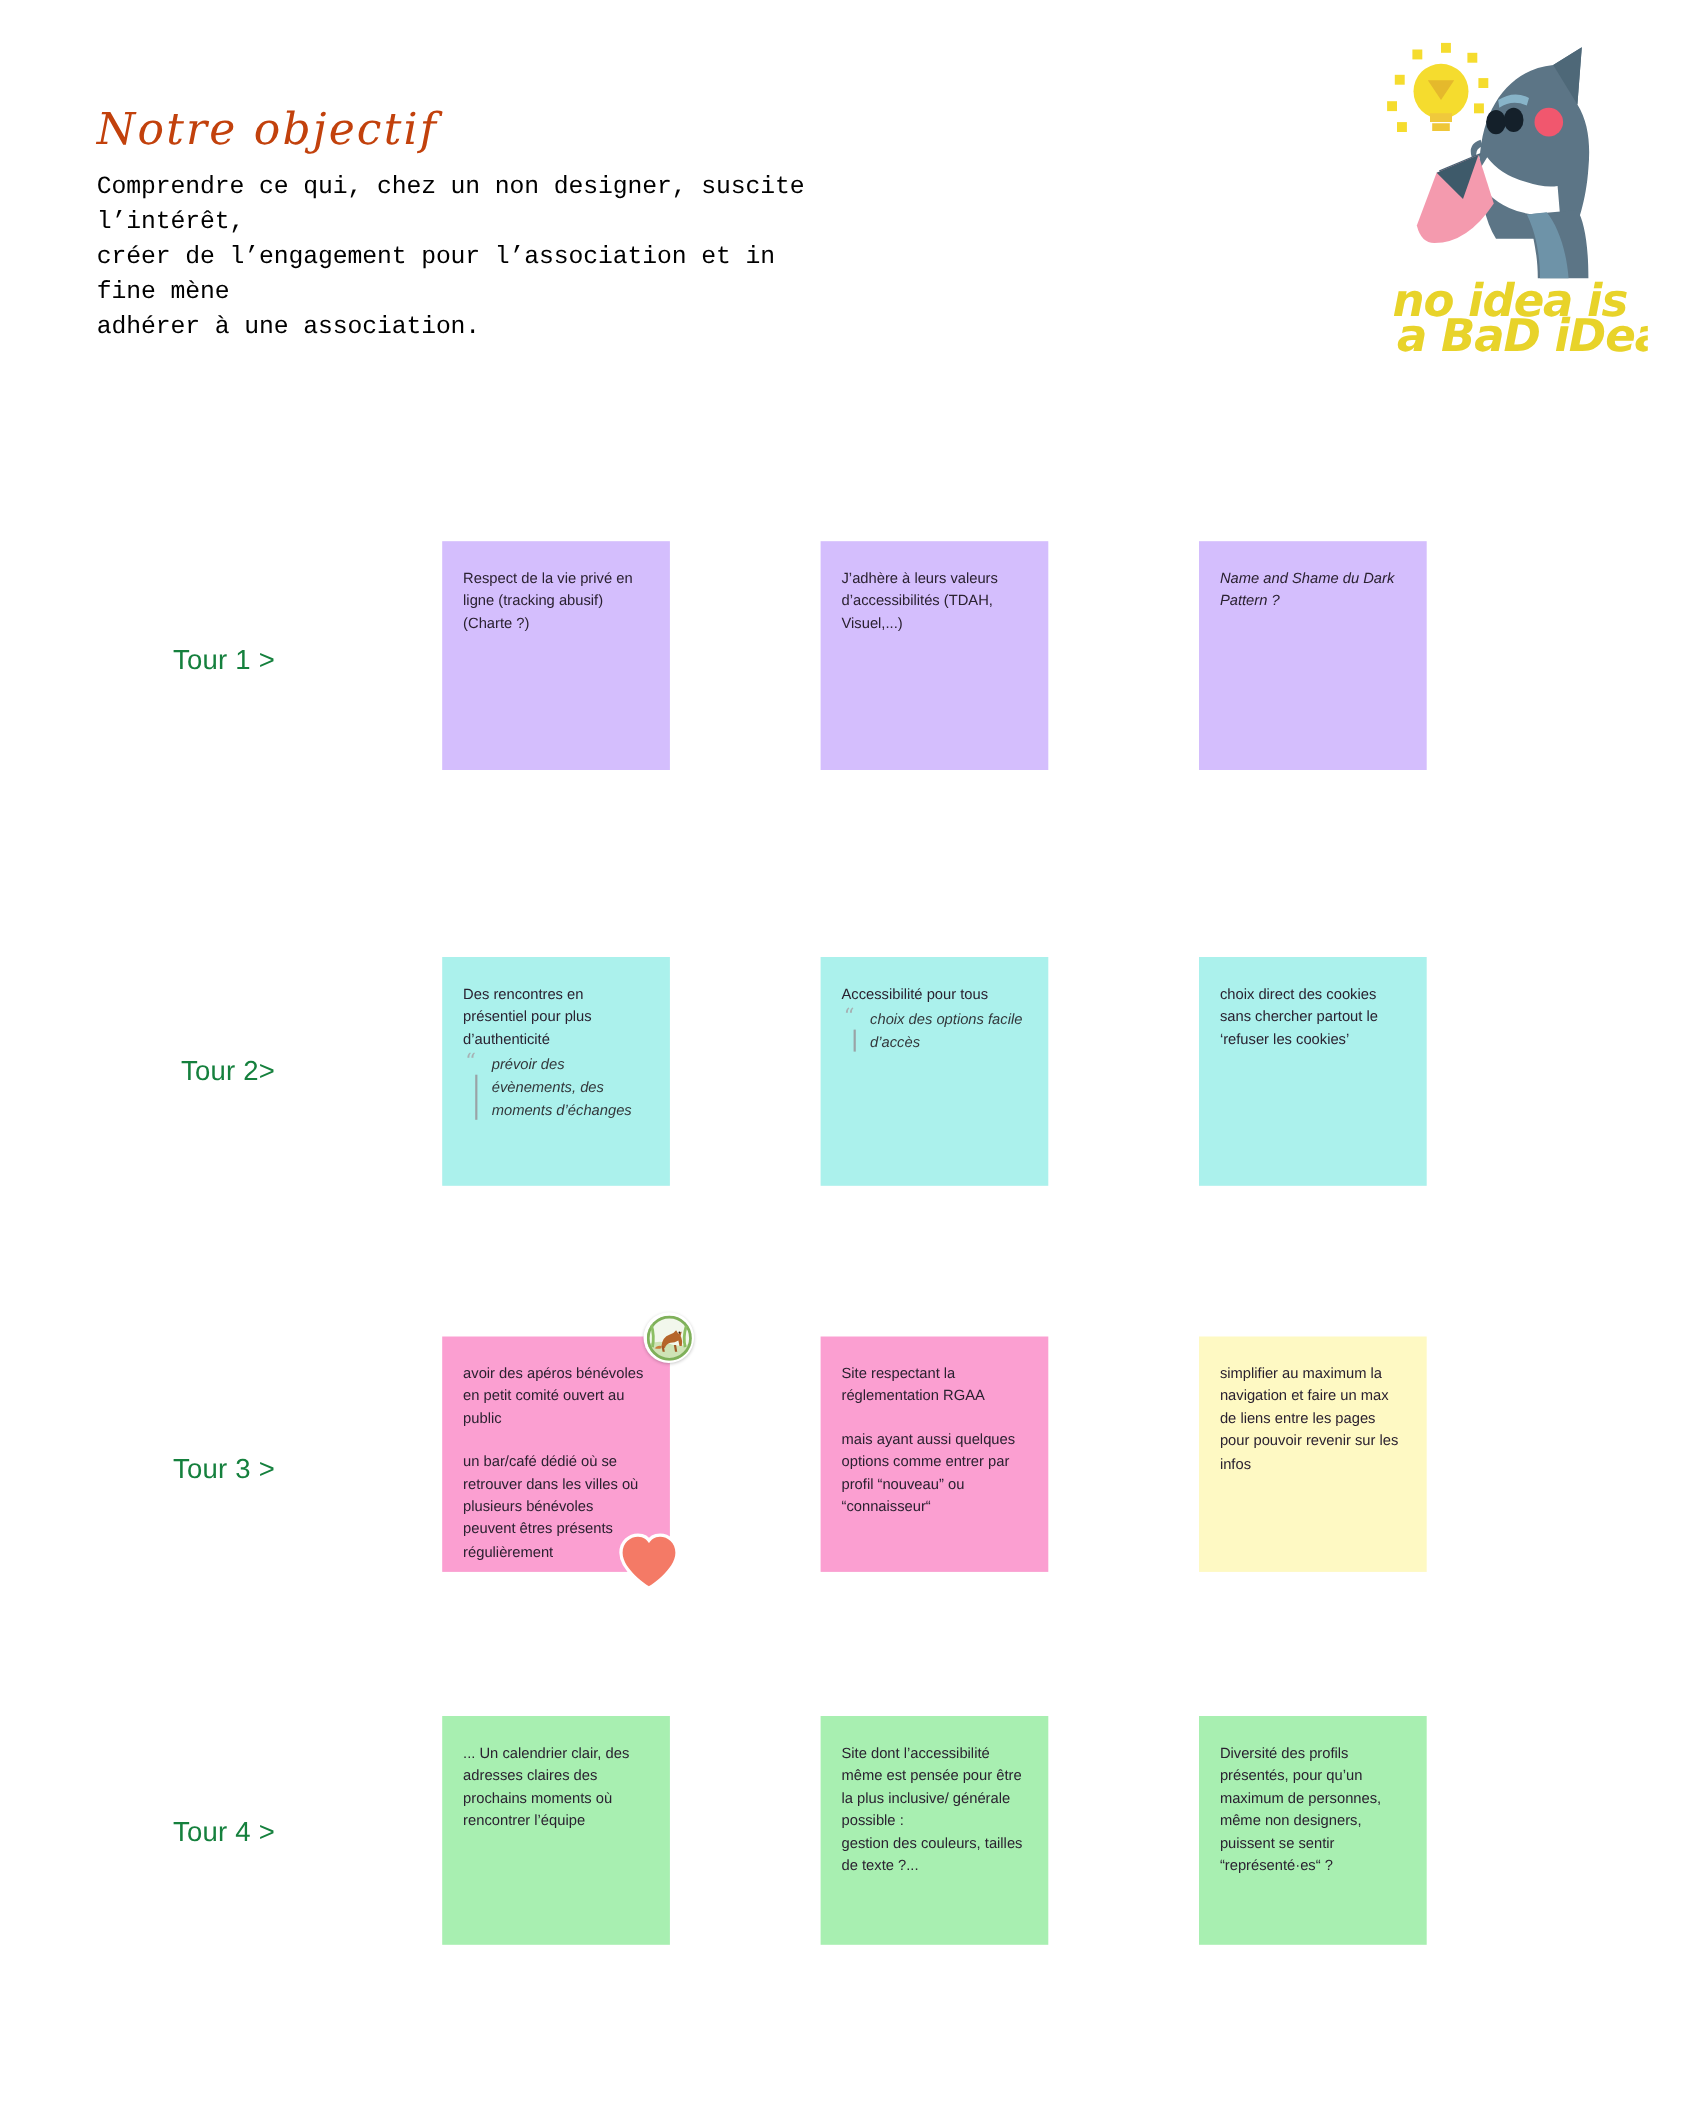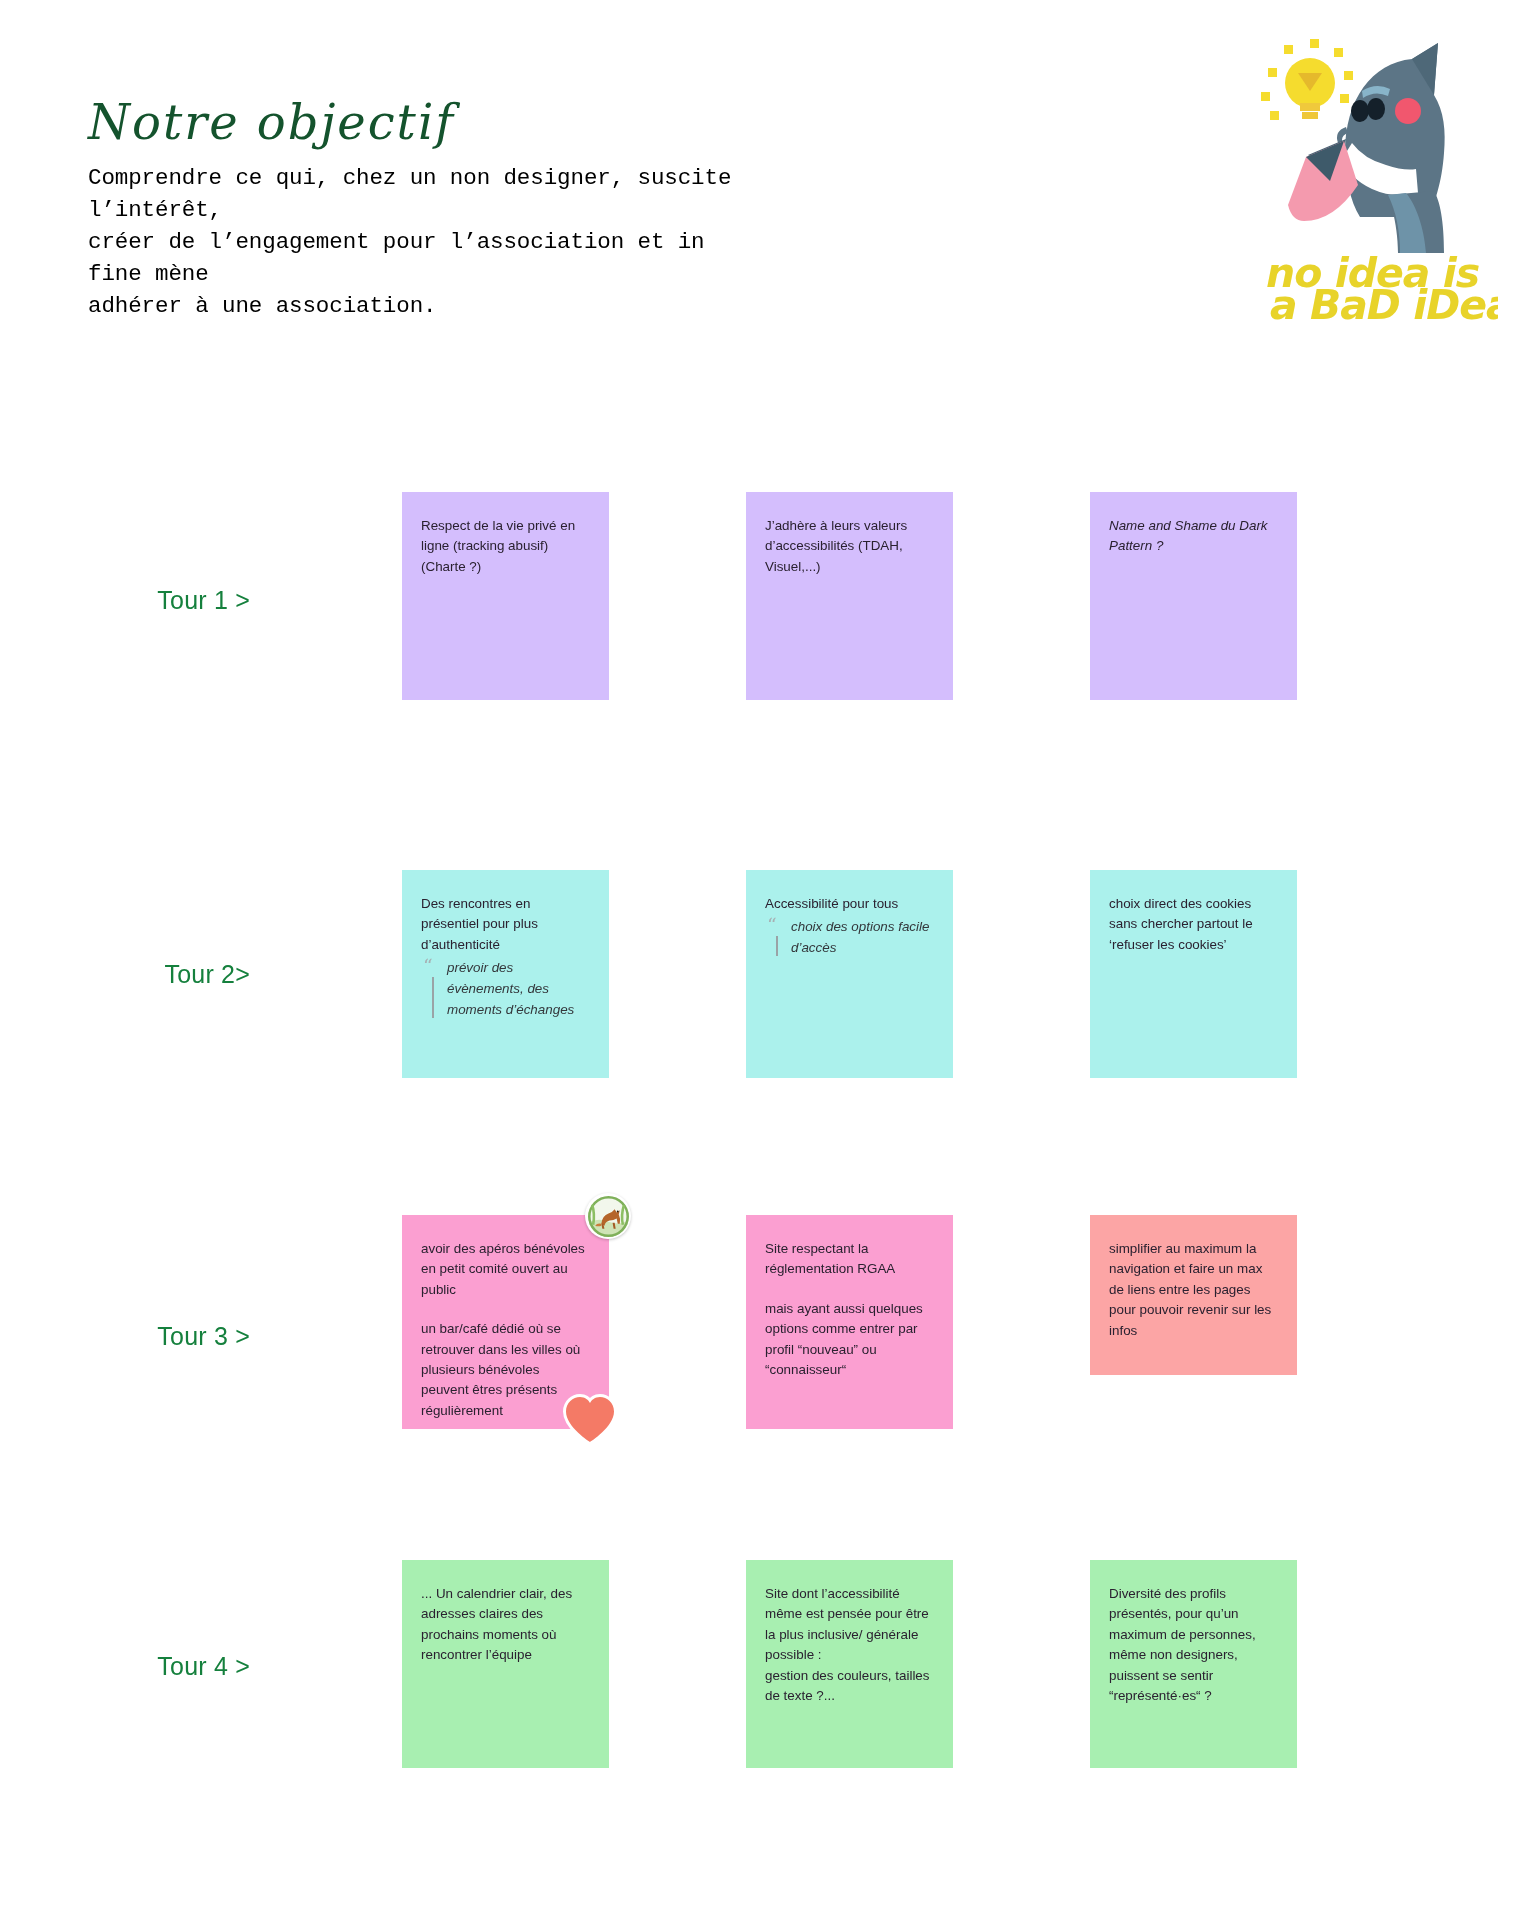--- a/index.html
+++ b/index.html
@@ -24,24 +24,24 @@
     position: absolute;
     left: 88px;
     top: 95px;
     width: 680px;
   }
 
   .title {
     font-family: "DejaVu Serif", serif;
     font-style: italic;
     font-weight: 400;
-    font-size: 48px;
+    font-size: 40px;
     line-height: 1.15;
     letter-spacing: 2px;
-    color: #14532d;
+    color: #c2410c;
     white-space: nowrap;
   }
 
   .subtitle {
     margin-top: 13px;
     font-family: Liberation Mono, monospace;
     font-size: 22.5px;
     line-height: 1.42;
     color: #000000;
     letter-spacing: -0.1px;
@@ -270,21 +270,21 @@
       </svg>
     </div>
   </div>
 
   <div class="note" style="left:746px; top:1215px; height:214px; background:#FB9FD1;">
     <div class="body">Site respectant la réglementation RGAA</div>
     <span class="gap"></span>
     <div class="body">mais ayant aussi quelques options comme entrer par profil “nouveau” ou “connaisseur“</div>
   </div>
 
-  <div class="note" style="left:1090px; top:1215px; height:160px; background:#fca5a5;">
+  <div class="note" style="left:1090px; top:1215px; height:214px; background:#fef9c3;">
     <div class="body">simplifier au maximum la navigation et faire un max de liens entre les pages pour pouvoir revenir sur les infos</div>
   </div>
 
   <div class="note" style="left:402px; top:1560px; height:208px; background:#A8EFB1;">
     <div class="body">... Un calendrier clair, des adresses claires des prochains moments où rencontrer l’équipe</div>
   </div>
 
   <div class="note" style="left:746px; top:1560px; height:208px; background:#A8EFB1;">
     <div class="body">Site dont l’accessibilité même est pensée pour être la plus inclusive/ générale possible :
 gestion des couleurs, tailles de texte ?...</div>

